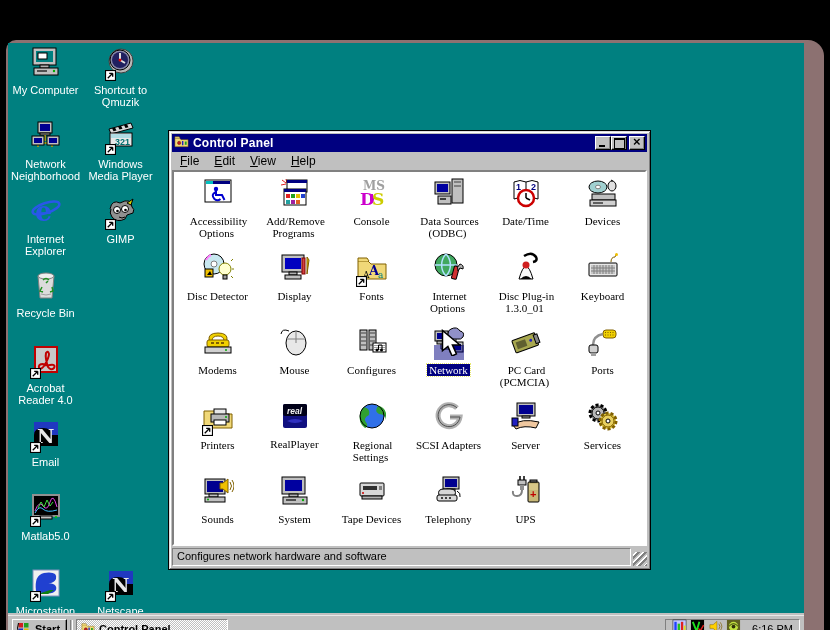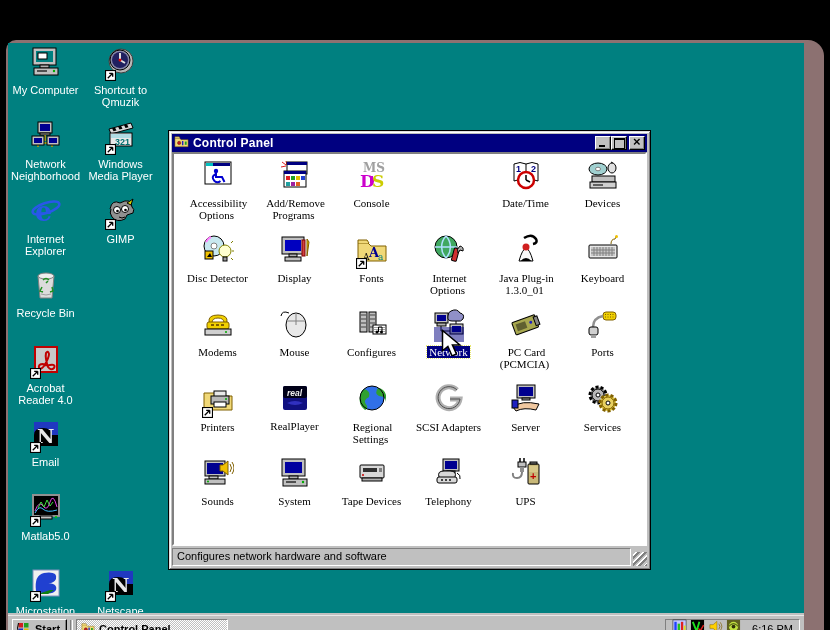--- a/index.html
+++ b/index.html
@@ -213,20 +213,26 @@
               <span class="glyph-min" style="position: absolute; inset: 0px;"></span>
             </button>
             <button class="winbtn ">
               <span class="glyph-max" style="position: absolute; inset: 0px;"></span>
             </button>
             <button class="winbtn close">
               <span class="glyph-close" style="position: absolute; inset: 0px;"></span>
             </button>
           </span>
       </div>
+      <div id="menubar">
+          <span><u>F</u>ile</span>
+          <span><u>E</u>dit</span>
+          <span><u>V</u>iew</span>
+          <span><u>H</u>elp</span>
+        </div>
       <div id="client">
           <div class="cp-item" style="left: 6px; top: 5px;"><span class="icon-box"><span style="display: inline-block; width: 32px; height: 32px;"><svg viewBox="0 0 32 32" width="32" height="32">
                   <rect x="3" y="3" width="26" height="22" fill="#fff" stroke="#000"></rect>
                   <rect x="4" y="4" width="24" height="3" fill="#000080"></rect>
                   <rect x="4" y="4" width="7" height="3" fill="#00c0c0"></rect>
                   <circle cx="14" cy="12" r="2.2" fill="#0000d0"></circle>
                   <path d="M14 14 v4 h6 l2.5 5 M13.5 15 q-5 3 -1 7 q3 2.5 6 0" stroke="#0000d0" stroke-width="2" fill="none"></path>
                 </svg></span></span><div class="cp-label"><span>Accessibility Options</span></div></div>
           <div class="cp-item" style="left: 83px; top: 5px;"><span class="icon-box"><span style="display: inline-block; width: 32px; height: 32px;"><svg viewBox="0 0 32 32" width="32" height="32">
                   <path d="M3 3 l4 3 M7 2 l1 4 M2 8 l5 -1" stroke="#e02020"></path>
@@ -241,20 +247,29 @@
                   <rect x="7" y="23" width="4" height="4" fill="#20a0a0"></rect>
                   <rect x="12" y="23" width="4" height="4" fill="#a020a0"></rect>
                   <rect x="17" y="23" width="4" height="4" fill="#e06020"></rect>
                 </svg></span></span><div class="cp-label"><span>Add/Remove Programs</span></div></div>
           <div class="cp-item" style="left: 160px; top: 5px;"><span class="icon-box"><span style="display: inline-block; width: 32px; height: 32px;"><svg viewBox="0 0 32 32" width="32" height="32">
                   <text x="7" y="13" font-size="12" font-weight="bold" fill="#a0a0a0" font-family="DejaVu Serif">MS</text>
                   <text x="4" y="28" font-size="17" font-weight="bold" fill="#cc00cc" font-family="DejaVu Serif">D</text>
                   <text x="16" y="28" font-size="17" font-weight="bold" fill="#cccc00" font-family="DejaVu Serif">S</text>
                   <rect x="14" y="17" width="3" height="7" fill="#cc00cc"></rect>
                 </svg></span></span><div class="cp-label"><span>Console</span></div></div>
+          <div class="cp-item" style="left: 237px; top: 5px;"><span class="icon-box"><span style="display: inline-block; width: 32px; height: 32px;"><svg viewBox="0 0 32 32" width="32" height="32">
+                  <rect x="19" y="2" width="11" height="24" fill="#c0c0c0" stroke="#000"></rect>
+                  <rect x="21" y="4" width="7" height="2" fill="#808080"></rect>
+                  <rect x="21" y="8" width="7" height="2" fill="#808080"></rect>
+                  <rect x="2" y="5" width="15" height="12" fill="#c0c0c0" stroke="#000"></rect>
+                  <rect x="4" y="7" width="11" height="8" fill="#0000a0"></rect>
+                  <rect x="5" y="19" width="13" height="8" fill="#c0c0c0" stroke="#000"></rect>
+                  <rect x="7" y="21" width="6" height="2" fill="#404040"></rect>
+                </svg></span></span><div class="cp-label"><span>Data Sources (ODBC)</span></div></div>
           <div class="cp-item" style="left: 314px; top: 5px;"><span class="icon-box"><span style="display: inline-block; width: 32px; height: 32px;"><svg viewBox="0 0 32 32" width="32" height="32">
                   <path d="M16 5 q-6 -3 -12 0 v17 q6 -3 12 0 q6 -3 12 0 V5 q-6 -3 -12 0" fill="#fff" stroke="#000"></path>
                   <path d="M16 5 v17" stroke="#000"></path>
                   <text x="6" y="13" font-size="9" font-weight="bold" fill="#000080">1</text>
                   <text x="21" y="13" font-size="9" font-weight="bold" fill="#000080">2</text>
                   <circle cx="16" cy="21" r="8" fill="#fff" stroke="#cc0000" stroke-width="2.5"></circle>
                   <path d="M16 21 V16 M16 21 l4 2" stroke="#000" stroke-width="1.5"></path>
                 </svg></span></span><div class="cp-label"><span>Date/Time</span></div></div>
           <div class="cp-item" style="left: 391px; top: 5px;"><span class="icon-box"><span style="display: inline-block; width: 32px; height: 32px;"><svg viewBox="0 0 32 32" width="32" height="32">
                   <ellipse cx="11" cy="10" rx="9" ry="6" fill="#a0d0d0" stroke="#000"></ellipse>
@@ -299,21 +314,21 @@
                   <circle cx="13" cy="13" r="11" fill="#40a860" stroke="#000"></circle>
                   <path d="M2 13 h22 M13 2 a16 16 0 0 1 0 22 M13 2 a16 16 0 0 0 0 22" stroke="#b0e0ff" fill="none" stroke-width="1.5"></path>
                   <rect x="20" y="14" width="5" height="13" rx="1" fill="#d03030" stroke="#000" transform="rotate(15 22 20)"></rect>
                   <path d="M27 12 q4 1 3 5 l-3 -1 -2 3 q-2 -4 2 -7" fill="#b0b0b0" stroke="#000"></path>
                 </svg></span></span><div class="cp-label"><span>Internet Options</span></div></div>
           <div class="cp-item" style="left: 314px; top: 79.5px;"><span class="icon-box"><span style="display: inline-block; width: 32px; height: 32px;"><svg viewBox="0 0 32 32" width="32" height="32">
                   <path d="M9 27 Q16 2 23 27 Z" fill="#f8f8f8" stroke="#000"></path>
                   <path d="M10.5 27 Q16 21 21.5 27 Z" fill="#000"></path>
                   <circle cx="16" cy="13" r="3.5" fill="#d02020"></circle>
                   <path d="M14 4 q8 -5 12 1 q2 4 -3 5" stroke="#000" stroke-width="2.5" fill="none"></path>
-                </svg></span></span><div class="cp-label"><span>Java Plug-in 1.3.0_01</span></div></div>
+                </svg></span></span><div class="cp-label"><span>Disc Plug-in 1.3.0_01</span></div></div>
           <div class="cp-item" style="left: 391px; top: 79.5px;"><span class="icon-box"><span style="display: inline-block; width: 32px; height: 32px;"><svg viewBox="0 0 32 32" width="32" height="32">
                   <path d="M24 10 q0 -5 4 -5 l1 -2" stroke="#806000" fill="none"></path>
                   <circle cx="29.5" cy="2.5" r="1.5" fill="#f0c000"></circle>
                   <rect x="2" y="11" width="28" height="13" rx="1" fill="#e8e8e8" stroke="#000"></rect>
                   <rect x="4" y="13" width="24" height="9" fill="#c8c8c8"></rect>
                   <path d="M4 16 h24 M4 19 h24" stroke="#808080"></path>
                   <path d="M7 13 v9 M10 13 v9 M13 13 v9 M16 13 v9 M19 13 v9 M22 13 v9 M25 13 v9" stroke="#808080"></path>
                 </svg></span></span><div class="cp-label"><span>Keyboard</span></div></div>
           <div class="cp-item" style="left: 6px; top: 154px;"><span class="icon-box"><span style="display: inline-block; width: 32px; height: 32px;"><svg viewBox="0 0 32 32" width="32" height="32">
                   <path d="M7 14 q-1 -7 9 -7 q10 0 9 7 l-3 1 q0 -5 -6 -5 q-6 0 -6 5 Z" fill="#f0d000" stroke="#806000"></path>

